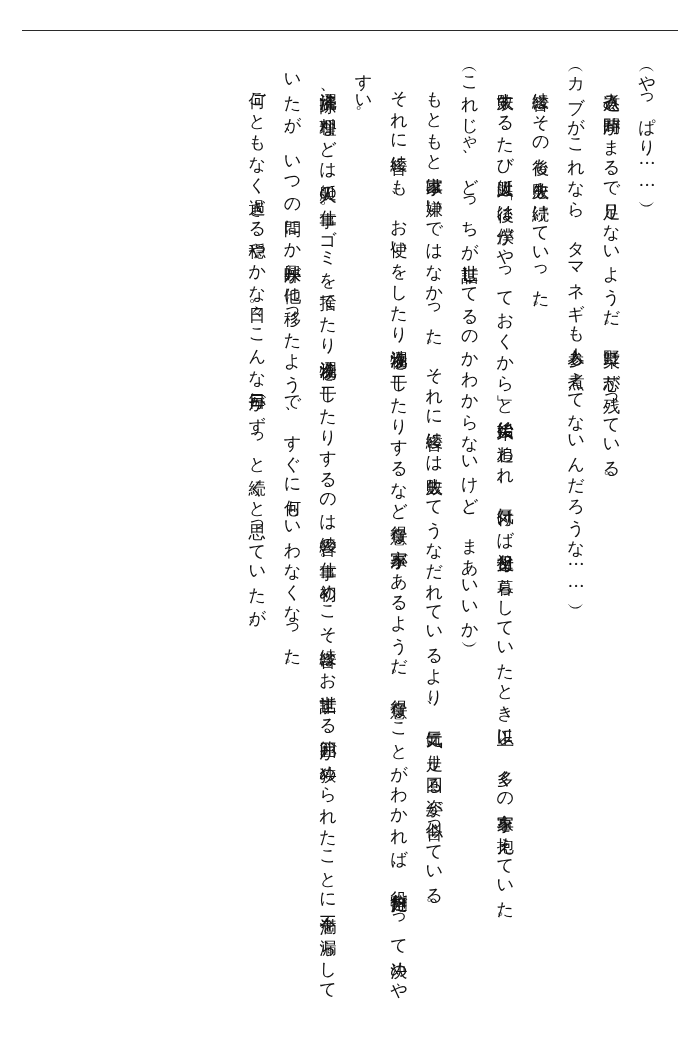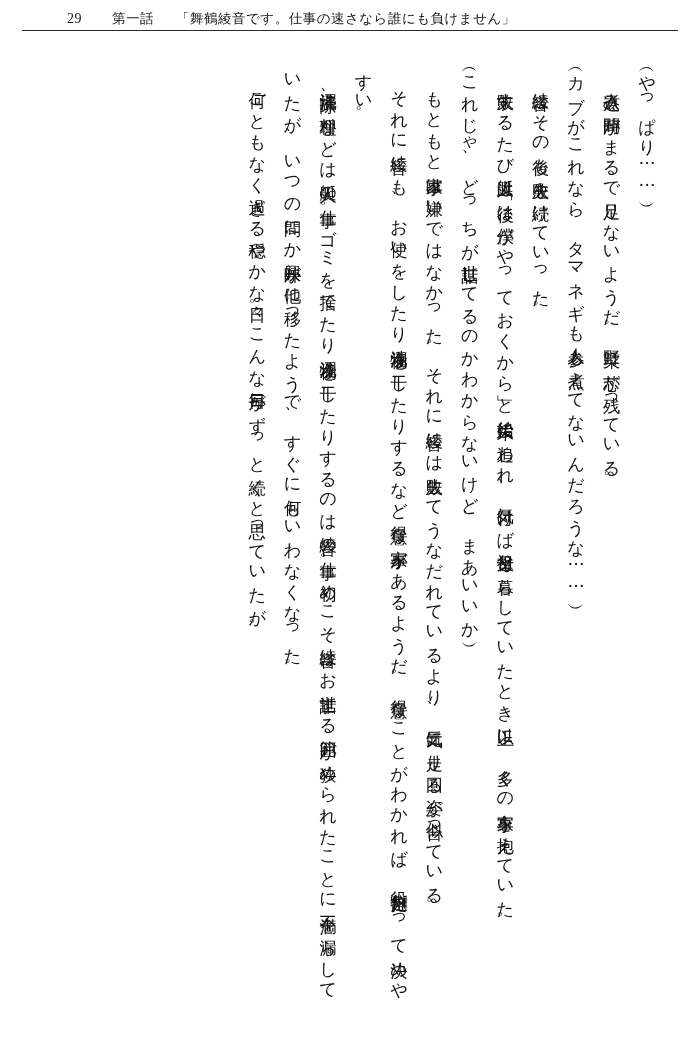--- a/index.html
+++ b/index.html
@@ -86,25 +86,20 @@
   }
   .vtext p.indent {
     text-indent: 1em;
   }
 </style>
 </head>
 <body>
 
 <div class="page">
 
-  <div class="header">
-    <span class="page-number">29</span>
-    <span class="chapter">第一話</span>
-    <span class="title">「舞鶴綾音です。仕事の速さなら誰にも負けません」</span>
-  </div>
 
   <div class="rule"></div>
 
   <div class="body-area">
     <div class="vtext">
       <p>（やっぱり……）</p>
       <p class="indent">煮込み時間がまるで足りないようだ。野菜に芯が残っている。</p>
       <p>（カブがこれなら、タマネギも人参も煮えてないんだろうな……）</p>
       <p class="indent">綾音はその後も失敗を続けていった。</p>
       <p class="indent">失敗するたび艇人は「後は僕がやっておくから」と後始末に追われ、気付けば祖父母と暮らしていたとき以上に、多くの家事を抱えていた。</p>

